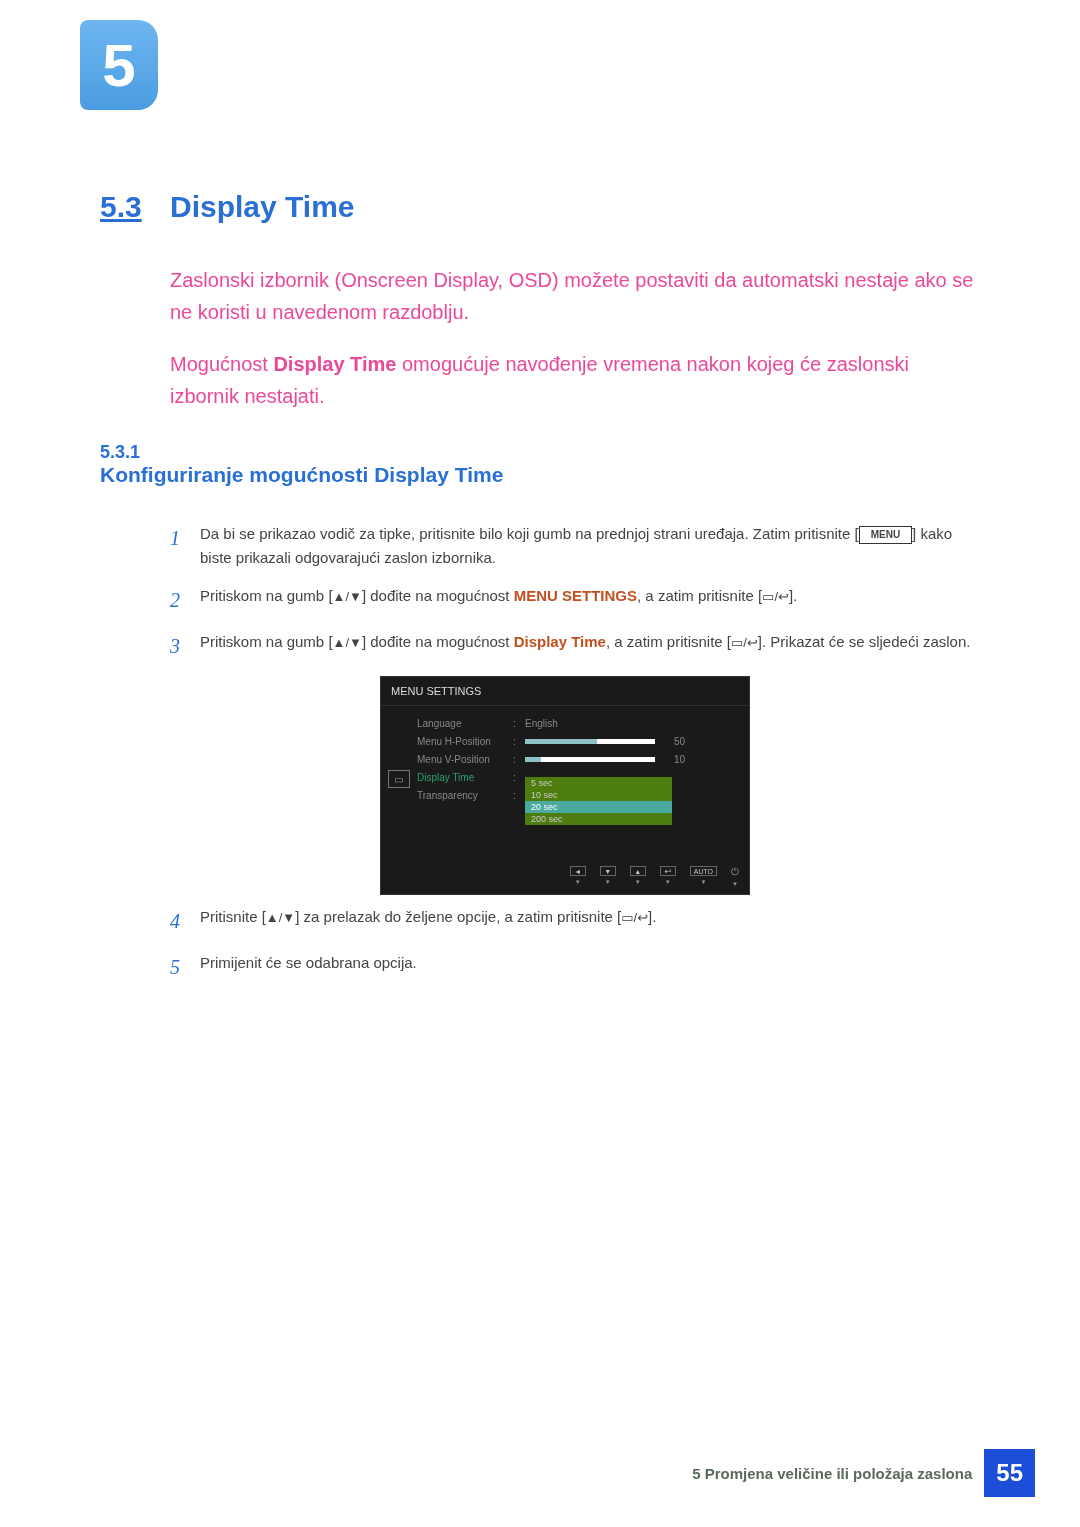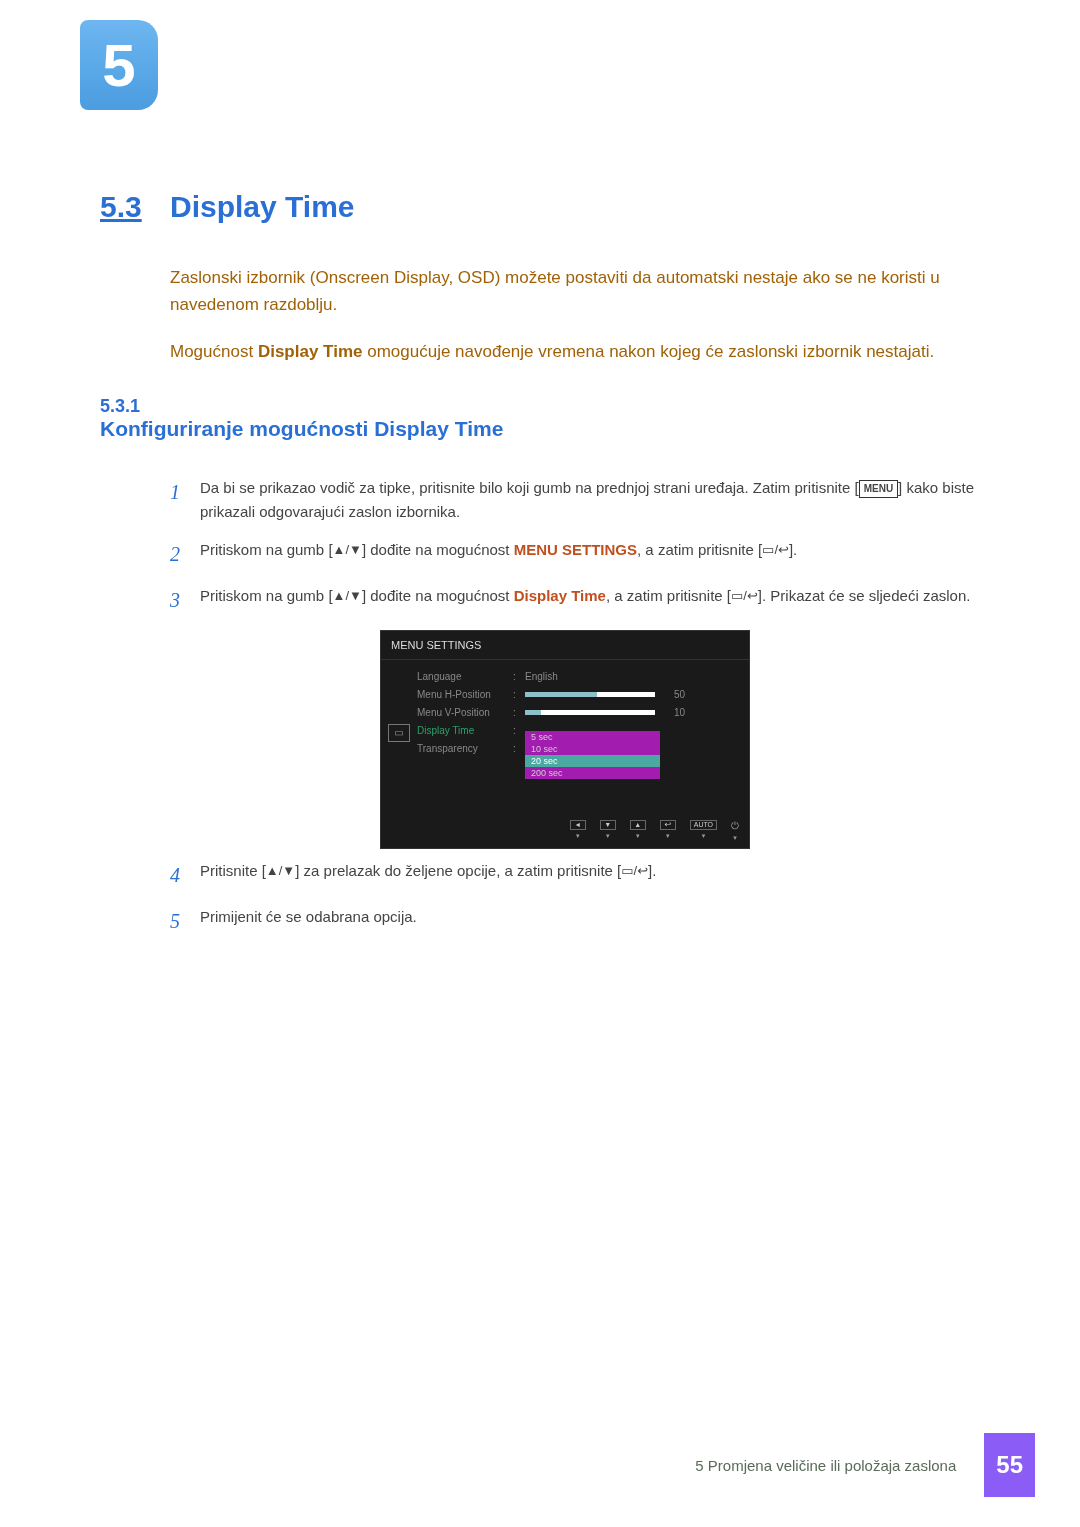--- a/index.html
+++ b/index.html
@@ -49,23 +49,23 @@
     flex-shrink: 0;
     text-decoration: underline;
   }
   .section-title {
     color: #2a6fd4;
     font-size: 30px;
     font-weight: bold;
   }
   .para {
     margin-left: 70px;
-    font-size: 17px;
+    font-size: 20px;
     line-height: 1.6;
-    color: #a16207;
+    color: #ec4899;
     margin-bottom: 20px;
   }
   .bold-term { font-weight: bold; }
   .subsection-row {
     display: flex;
     margin: 30px 0 35px 0;
     flex-direction: column;
   }
   .subsection-num {
     color: #2a6fd4;
@@ -92,21 +92,21 @@
     font-size: 20px;
     font-style: italic;
     font-family: Georgia, serif;
     width: 30px;
     flex-shrink: 0;
   }
   .step-text { flex: 1; }
   .menu-box {
     display: inline-block;
     border: 1px solid #333;
-    padding: 0 4px;
+    padding: 0 11px;
     font-size: 10px;
     font-weight: bold;
     vertical-align: middle;
   }
   .icon { display: inline-block; vertical-align: middle; font-size: 13px; }
   .bold-orange { color: #c05020; font-weight: bold; }
 
   
   .osd-wrap {
     margin: 10px 0 10px 280px;
@@ -153,22 +153,22 @@
   .osd-track {
     height: 5px; background: #ffffff;
     position: relative; width: 130px;
   }
   .osd-fill { height: 100%; background: #8ec0c8; position: absolute; left: 0; top: 0; }
   .osd-num { position: absolute; right: -30px; top: -3px; color: #888; font-size: 10px; }
   .osd-highlight .osd-label { color: #2aa06a; }
   .osd-dropdown {
     position: absolute;
     left: 0; top: 0;
-    width: 135px;
-    background: #a21caf;
+    width: 147px;
+    background: #4d7c0f;
     z-index: 2;
   }
   .osd-opt {
     padding: 1px 6px;
     font-size: 9px;
     color: #ccc;
   }
   .osd-opt.sel { background: #4aa9a0; color: #fff; }
   .osd-footer {
     display: flex;
@@ -191,29 +191,28 @@
     position: absolute;
     bottom: 30px;
     right: 45px;
     display: flex;
     align-items: center;
     gap: 12px;
   }
   .footer-text {
     color: #5a6b5a;
     font-size: 15px;
-    font-weight: normal;
+    font-weight: bold;
   }
   .footer-pagenum {
-    background: #8b5cf6;
+    background: #1d4ed8;
     color: #fff;
     font-size: 24px;
     font-weight: bold;
-    padding: 18px 12px;
-    margin-left: 16px;
+    padding: 10px 12px;
   }
 </style>
 </head>
 <body>
 
 <div class="chapter-header">
   <div class="chapter-tab">5</div>
 </div>
 
 <div class="content">

